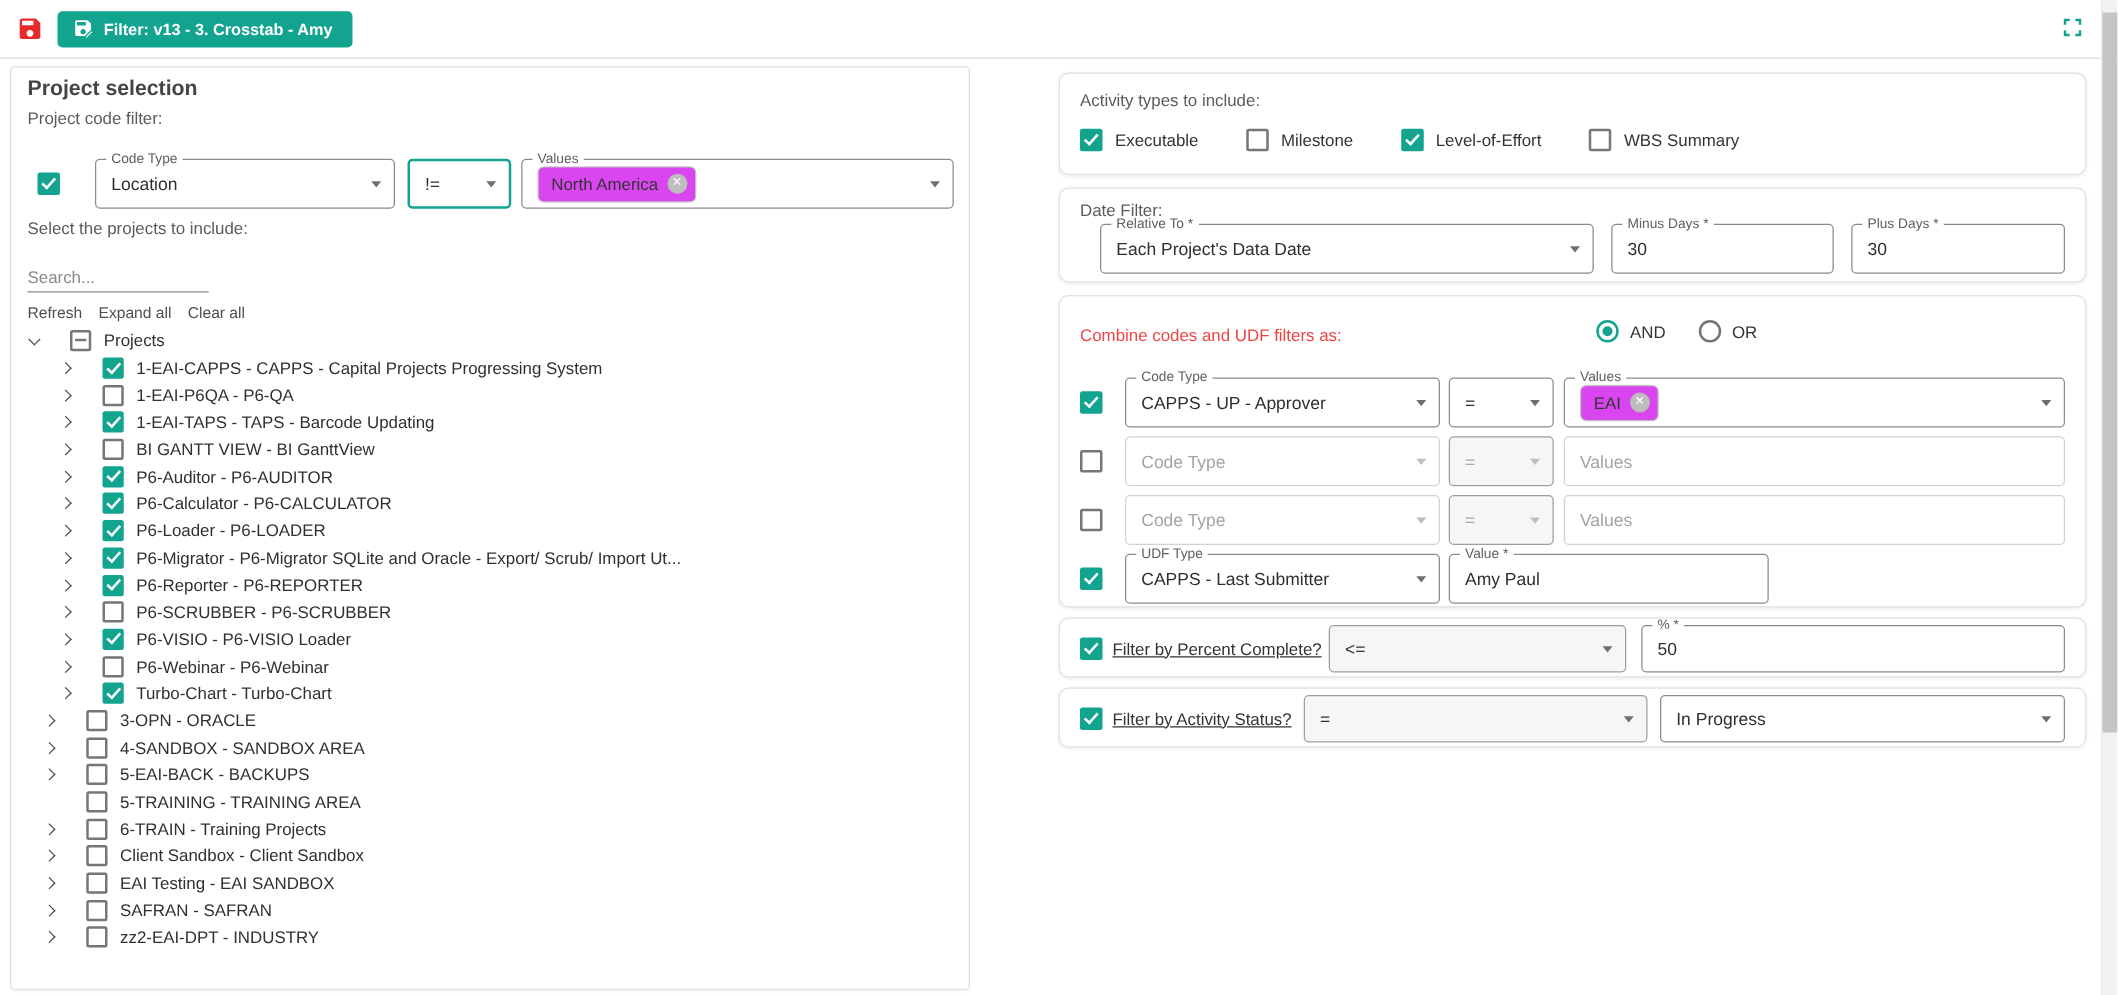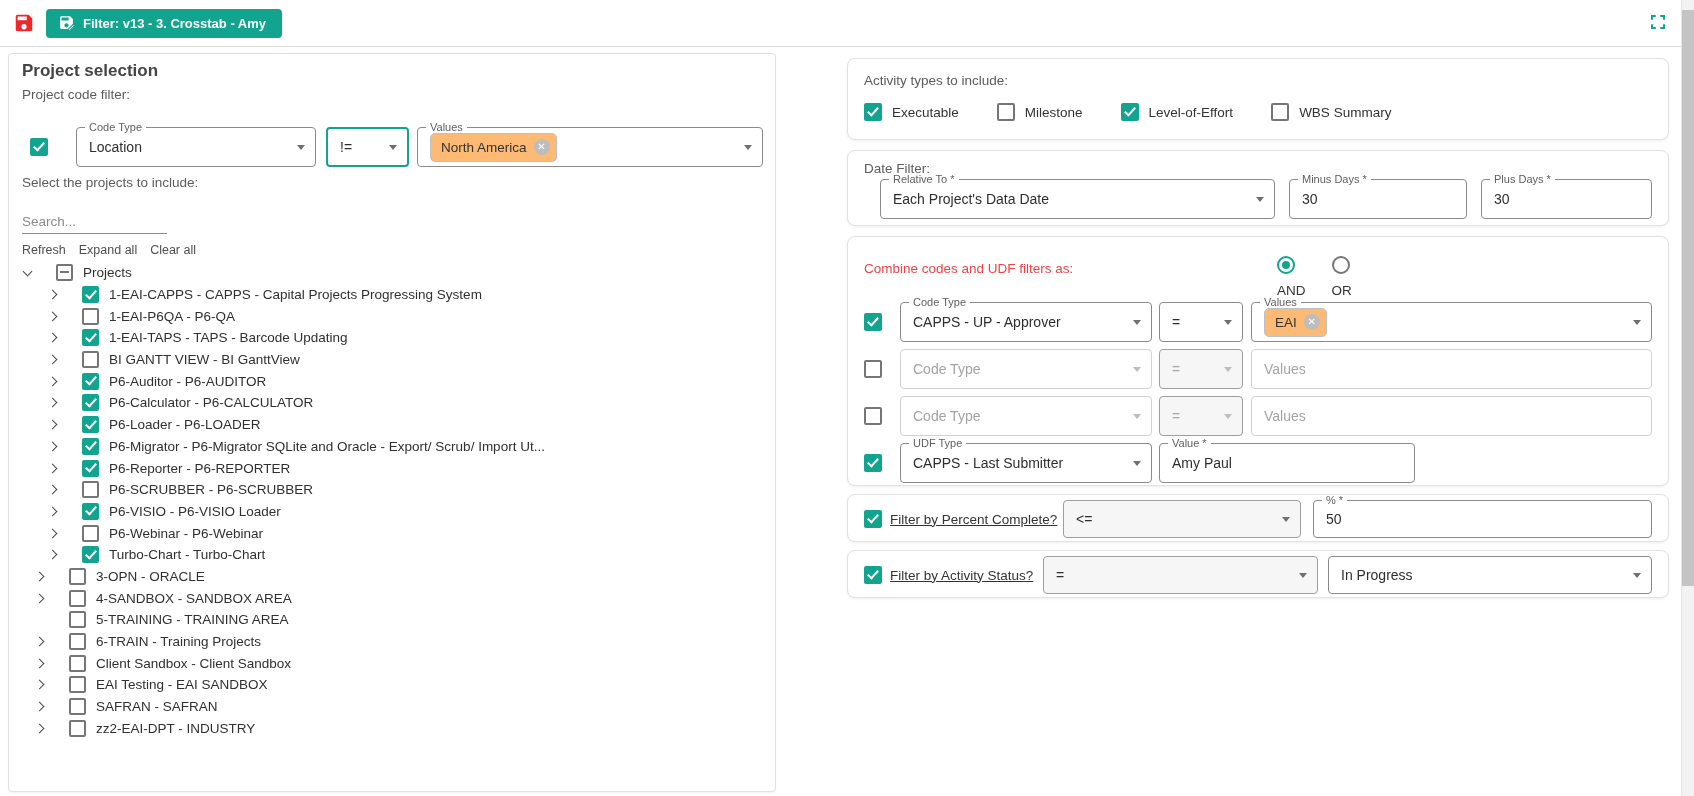--- a/index.html
+++ b/index.html
@@ -25,21 +25,21 @@
        border-left:4.5px solid transparent;border-right:4.5px solid transparent;border-top:5px solid #6f6f6f;}
   .obox.focus{border:2px solid #12a48f;}
   .obox.disabled{border-color:#d2d2d2;color:#a8a8a8;}
   .obox.disabled .arr{border-top-color:#bdbdbd;}
   .obox.graybg{background:#f6f6f6;border-color:#9e9e9e;}
   .obox input{border:none;outline:none;background:transparent;font:inherit;color:#2e2e2e;width:100%;padding:0;}
   .obox input::placeholder{color:#a3a3a3;}
 
   
   .vchip{display:flex;align-items:center;gap:7px;border:1px solid #c0c0c0;border-radius:5px;
-         height:27px;padding:0 6px 0 10px;font-size:13.5px;color:#333;background:#fdba74;}
+         height:27px;padding:0 6px 0 10px;font-size:13.5px;color:#333;background:#d946ef;}
   .xcirc{width:16px;height:16px;border-radius:50%;background:#bdbdbd;color:#fff;font-size:10px;
          display:flex;align-items:center;justify-content:center;line-height:1;cursor:pointer;}
 
   
   .cb{width:18px;height:18px;border-radius:2px;box-sizing:border-box;flex:none;position:relative;cursor:pointer;}
   .cb.un{border:2px solid #767676;background:#fff;}
   .cb.checked{background:#12a48f;}
   .cb.checked::after{content:'';position:absolute;left:6px;top:2px;width:4px;height:9px;
                      border:solid #fff;border-width:0 2px 2px 0;transform:rotate(42deg);}
   .cb.ind{border:2px solid #767676;background:#fff;}
@@ -84,21 +84,21 @@
   .opt{display:flex;align-items:center;margin-right:38px;}
   .opt .olabel{margin-left:10px;font-size:13.5px;color:#333;}
 
   .card-date{top:150px;height:76px;}
   .date-label{position:absolute;left:16px;top:10px;}
   .date-row{position:absolute;left:16px;right:16px;top:28px;display:flex;align-items:center;gap:14px;padding-left:16px;}
 
   .card-combine{top:236px;height:250px;}
   .cmb-label{position:absolute;left:16px;top:24px;font-size:13.5px;color:#ef4444;}
   .cmb-radios{position:absolute;left:429px;top:19px;display:flex;align-items:center;gap:26px;}
-  .radio-item{display:flex;gap:9px;font-size:13.5px;color:#333;flex-direction:column;}
+  .radio-item{display:flex;align-items:center;gap:9px;font-size:13.5px;color:#333;}
   .cmb-row{position:absolute;left:16px;right:16px;height:40px;display:flex;align-items:center;}
   .cmb-row1{top:65px;} .cmb-row2{top:112px;} .cmb-row3{top:159px;} .cmb-row4{top:206px;}
 
   .card-percent{top:494px;height:48px;}
   .card-status{top:550px;height:48px;}
   .filt-row{position:absolute;left:16px;right:16px;top:5px;height:38px;display:flex;align-items:center;}
   .filt-label{margin-left:8px;font-size:13.5px;color:#333;flex:none;text-decoration:underline;}
 
   
   .sb-track{position:absolute;right:0;top:0;width:12px;height:796px;background:#f2f2f2;border-left:1px solid #e6e6e6;}
@@ -244,20 +244,25 @@
         <span class="chev right" style="margin-left: 13px;"></span>
         <span class="cb cbx un" style="margin-left: 22px;"></span>
         <span class="tlabel">3-OPN - ORACLE</span>
       </div>
       <div class="trow">
         <span class="chev right" style="margin-left: 13px;"></span>
         <span class="cb cbx un" style="margin-left: 22px;"></span>
         <span class="tlabel">4-SANDBOX - SANDBOX AREA</span>
       </div>
       <div class="trow">
+        <span class="chev right" style="margin-left: 13px;"></span>
+        <span class="cb cbx un" style="margin-left: 22px;"></span>
+        <span class="tlabel">5-EAI-BACK - BACKUPS</span>
+      </div>
+      <div class="trow">
         <span class="chev none" style="margin-left: 13px;"></span>
         <span class="cb cbx un" style="margin-left: 22px;"></span>
         <span class="tlabel">5-TRAINING - TRAINING AREA</span>
       </div>
       <div class="trow">
         <span class="chev right" style="margin-left: 13px;"></span>
         <span class="cb cbx un" style="margin-left: 22px;"></span>
         <span class="tlabel">6-TRAIN - Training Projects</span>
       </div>
       <div class="trow">

